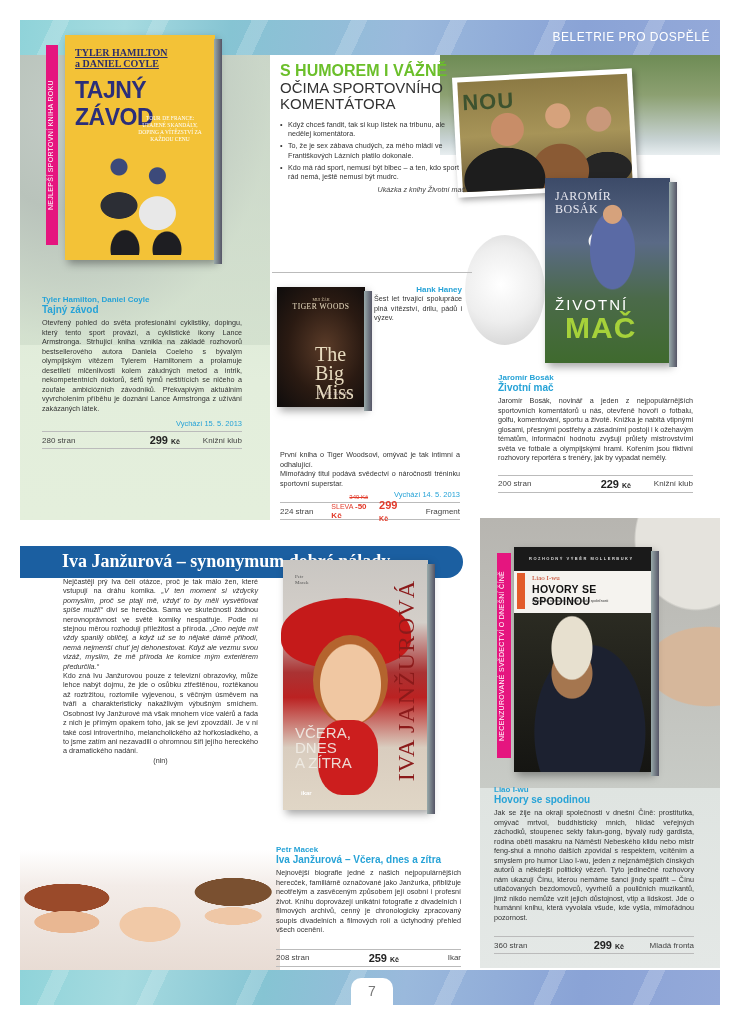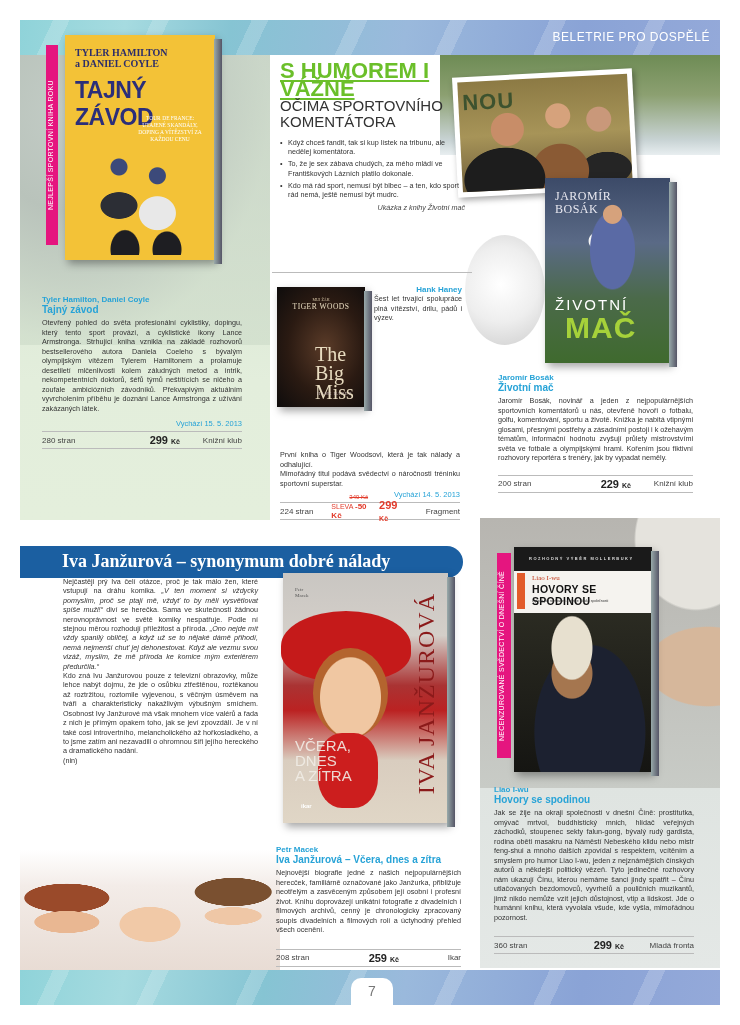--- a/index.html
+++ b/index.html
@@ -32,21 +32,21 @@
   .panel1 {
     position: absolute; left: 20px; top: 55px; width: 250px; height: 465px;
     background: linear-gradient(180deg, #c9d8c8 0%, #dbe8d5 40%, #e3eedc 70%, #e4efdc 100%);
   }
   .p1-photo { position: absolute; left: 0; top: 0; width: 250px; height: 290px;
     background: radial-gradient(ellipse at 20% 20%, #c3ccc6 0%, #b9c3bb 30%, rgba(210,224,205,0.6) 70%),
                 linear-gradient(180deg, #bfc8c2, #d7e3d2); }
   .book { position: absolute; box-shadow: 3px 4px 8px rgba(0,0,0,0.35); }
   .book .spine { position: absolute; top: 4px; bottom: -4px; right: -7px; width: 8px; background: linear-gradient(90deg,#9aa,#556); }
   .book1 { left: 65px; top: 35px; width: 150px; height: 225px; background: #f3c237; }
-  .book1 .authors { position: absolute; left: 10px; top: 12px; font-family: "Liberation Serif", serif; font-size: 10px; color: #2c2d6b; font-weight: bold; line-height: 11px; }
+  .book1 .authors { position: absolute; left: 10px; top: 12px; font-family: "Liberation Serif", serif; font-size: 10px; color: #2c2d6b; font-weight: bold; line-height: 11px; text-decoration: underline; }
   .book1 .title { position: absolute; left: 10px; top: 42px; font-family: "Liberation Sans", sans-serif; font-size: 23px; font-weight: bold; color: #2b2e7a; letter-spacing: -0.5px; }
   .book1 .sub { position: absolute; left: 70px; top: 80px; font-family: "Liberation Serif", serif; font-size: 5.5px; color: #fff; text-align: center; line-height: 7px; width: 70px; }
   .book1 .riders { position: absolute; left: 18px; top: 110px; width: 120px; height: 110px;
     background: radial-gradient(circle at 30% 20%, #3c4a7a 0 8px, transparent 9px),
                 radial-gradient(circle at 62% 28%, #3c4a7a 0 8px, transparent 9px),
                 radial-gradient(ellipse at 30% 55%, #2c2e35 0 18px, transparent 19px),
                 radial-gradient(ellipse at 62% 62%, #e8e8e8 0 18px, transparent 19px),
                 radial-gradient(ellipse at 35% 95%, #1e1e22 0 14px, transparent 15px),
                 radial-gradient(ellipse at 70% 95%, #1e1e22 0 14px, transparent 15px); }
   .ribbon { position: absolute; background: #e5157f; color: #fff; font-size: 7px; writing-mode: vertical-rl; transform: rotate(180deg); text-align: center; letter-spacing: 0.3px; padding: 3px 1px; }
@@ -59,21 +59,21 @@
   .price-row { display: flex; align-items: center; border-top: 1px solid #bbb; border-bottom: 1px solid #bbb; height: 18px; font-size: 8px; color: #444; margin-top: 3px; }
   .price-row .pages { flex: 0 0 auto; }
   .price-row .price { font-weight: bold; font-size: 11px; color: #222; margin-left: auto; }
   .price-row .price small { font-size: 7px; }
   .price-row .publisher { width: 62px; text-align: right; }
 
   .p1-text { position: absolute; left: 42px; top: 295px; width: 200px; }
 
   
   .humor { position: absolute; left: 280px; top: 62px; width: 185px; }
-  .humor h2 { color: #6bbf2a; font-size: 22px; font-weight: bold; letter-spacing: 0px; line-height: 18px; font-family: "Liberation Sans", sans-serif; text-decoration: underline; }
+  .humor h2 { color: #6bbf2a; font-size: 16px; font-weight: bold; letter-spacing: 0px; line-height: 18px; font-family: "Liberation Sans", sans-serif; }
   .humor .sub { color: #333; font-size: 15px; line-height: 16px; font-family: "Liberation Sans", sans-serif; }
   .humor ul { margin-top: 8px; list-style: none; }
   .humor li { font-size: 7.2px; line-height: 9.2px; margin-bottom: 3px; padding-left: 8px; position: relative; color: #333; }
   .humor li::before { content: "•"; position: absolute; left: 0; color: #333; }
   .humor .quote-src { font-size: 7.2px; font-style: italic; text-align: right; color: #444; margin-top: 4px; }
   .humor-rule { position: absolute; left: 272px; top: 272px; width: 200px; height: 1px; background: #bbb; }
 
   .book2 { left: 277px; top: 287px; width: 88px; height: 120px; background: radial-gradient(ellipse at 55% 50%, #5a3b28 0%, #2a1a12 55%, #0e0c0c 100%); }
   .book2 .t1 { position: absolute; left: 0; right: 0; top: 10px; text-align: center; font-family: "Liberation Serif", serif; color: #d8c8a8; font-size: 4px; }
   .book2 .t2 { position: absolute; left: 0; right: 0; top: 15px; text-align: center; font-family: "Liberation Serif", serif; color: #e8dcc0; font-size: 7.5px; letter-spacing: 0.5px; }
@@ -109,30 +109,30 @@
                 radial-gradient(ellipse at 50% 50%, #5a6aa5 0 22px, transparent 23px),
                 radial-gradient(circle at 22% 40%, #f5f5f5 0 8px, transparent 9px); }
   .bosak-text { position: absolute; left: 498px; top: 373px; width: 195px; }
 
   
   .jan-header { position: absolute; left: 20px; top: 528px; width: 443px; height: 32px; background: #1b5fa1; border-radius: 0 16px 16px 0; margin-top: 18px; }
   .jan-header span { position: absolute; left: 42px; top: 5px; font-family: "Liberation Serif", serif; font-weight: bold; font-size: 18px; color: #fff; }
   .jan-text { position: absolute; left: 63px; top: 577px; width: 195px; }
   .jan-text p { font-size: 7.2px; line-height: 9.4px; text-align: justify; color: #333; }
   .jan-text em { font-style: italic; }
-  .jan-text .nin { text-align: left; }
+  .jan-text .nin { text-align: center; }
   .faces { position: absolute; left: 20px; top: 850px; width: 260px; height: 120px;
     background: radial-gradient(ellipse at 18% 60%, #e9b792 0 32px, transparent 33px),
                 radial-gradient(ellipse at 18% 40%, #9a4a2a 0 42px, transparent 43px),
                 radial-gradient(ellipse at 50% 62%, #f1c9a7 0 30px, transparent 31px),
                 radial-gradient(ellipse at 82% 55%, #efc7a6 0 28px, transparent 29px),
                 radial-gradient(ellipse at 82% 35%, #7a5030 0 38px, transparent 39px),
                 linear-gradient(180deg, #fff 0%, #f3ece8 30%, #e8dcd4 100%); }
 
-  .book4 { left: 283px; top: 573px; width: 165px; height: 250px;
+  .book4 { left: 283px; top: 560px; width: 145px; height: 250px;
     background: linear-gradient(180deg, #c9c6c2 0%, #d4cfc9 25%, #a33 45%, #b22 55%, #d9cdbf 75%, #e0d6c6 100%); }
   .book4 .hat { position: absolute; left: -2px; top: 38px; width: 130px; height: 70px; border-radius: 50% 50% 40% 40%; background: #c51a1a; }
   .book4 .face { position: absolute; left: 30px; top: 75px; width: 75px; height: 90px; border-radius: 50%; background: radial-gradient(ellipse at 50% 55%, #f0c7a2 0 30px, #b4642e 31px 45px, transparent 46px); }
   .book4 .glove { position: absolute; left: 35px; top: 160px; width: 60px; height: 75px; border-radius: 40%; background: #cc1e1e; }
   .book4 .au { position: absolute; left: 12px; top: 14px; font-family: "Liberation Serif", serif; font-size: 5px; color: #555; line-height: 6px; }
   .book4 .sub { position: absolute; left: 12px; top: 165px; font-size: 15px; color: #f1ede6; line-height: 15px; opacity: 0.9; }
   .book4 .vert { position: absolute; right: 8px; top: 20px; writing-mode: vertical-rl; transform: rotate(180deg); font-family: "Liberation Serif", serif; color: #8b1a1a; font-size: 24px; letter-spacing: 1px; }
   .book4 .pub { position: absolute; left: 18px; top: 230px; font-size: 6px; color: #fff; font-weight: bold; }
   .jan-book-text { position: absolute; left: 276px; top: 845px; width: 185px; }
 
@@ -218,21 +218,21 @@
   <div class="t2">TIGER WOODS</div>
   <div class="big">The Big<br>Miss</div>
   <div class="hh">HANK HANEY</div>
   <div class="spine"></div>
 </div>
 <div class="bigmiss">
   <div class="item-author">Hank Haney</div>
   <div class="item-desc">Šest let trvající spolupráce plná vítězství, drilu, pádů i výzev.</div>
 </div>
 <div class="bigmiss-cont">
-  <div class="item-desc">První kniha o Tiger Woodsovi, která je tak nálady a odhalující.</div>
+  <div class="item-desc">První kniha o Tiger Woodsovi, omývač je tak intimní a odhalující.</div>
   <div class="item-desc">Mimořádný titul podává svědectví o náročnosti tréninku sportovní superstar.</div>
   <div class="release" style="margin-top:2px">Vychází 14. 5. 2013</div>
   <div class="price-row">
     <span class="pages">224 stran</span>
     <span style="margin-left:18px;position:relative;color:#e23a2a;font-size:7px;">
       <span style="position:absolute;left:18px;top:-8px;font-size:6px;text-decoration:line-through;">349 Kč</span>
       <span>SLEVA</span>
       <b style="font-size:8px">-50 Kč</b>
     </span>
     <span class="price" style="margin-left:6px;color:#e23a2a;"><span>299</span> <small>Kč</small></span>

